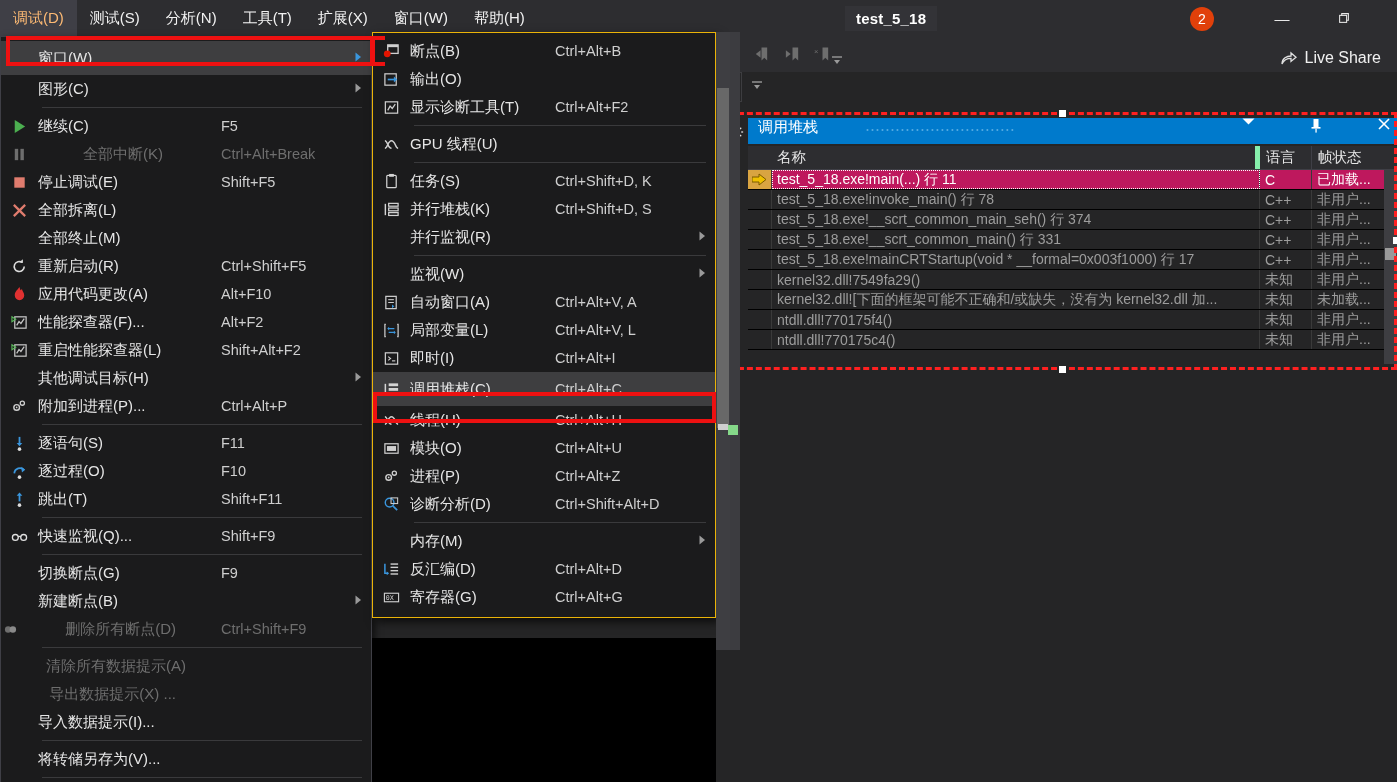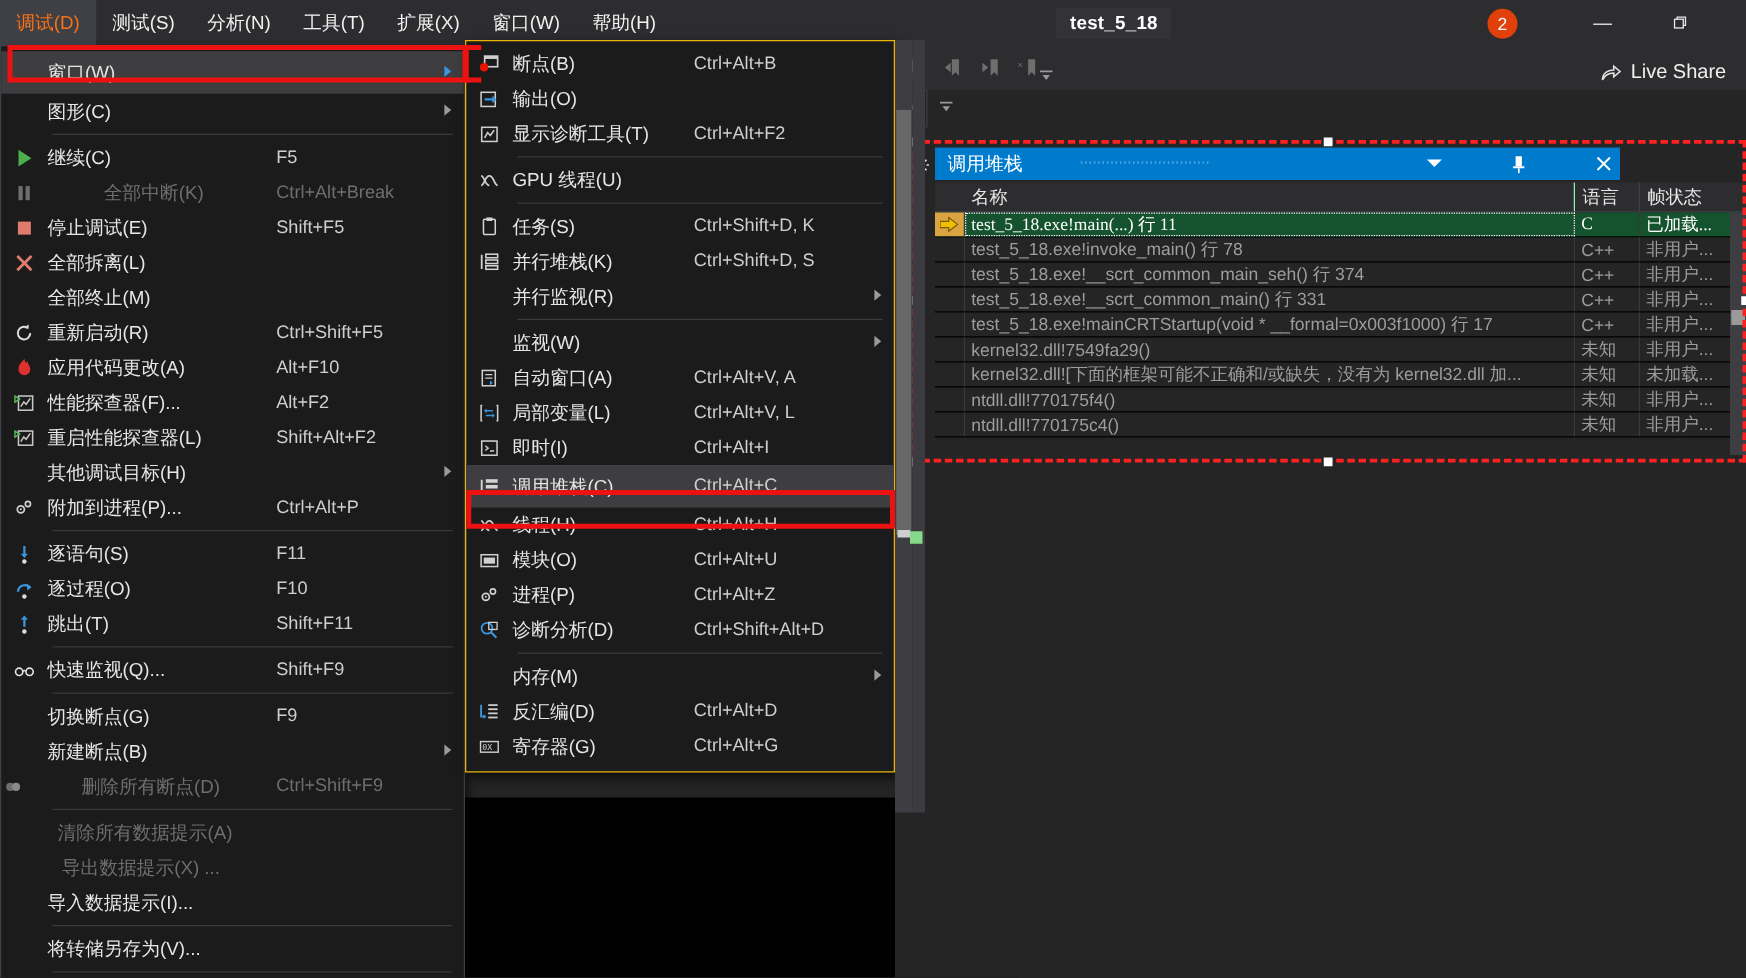--- a/index.html
+++ b/index.html
@@ -14,21 +14,21 @@
 
   
   .menubar {
     position: absolute; left: 0; top: 0; width: 1397px; height: 36px;
     background: #2d2d30; display: flex; align-items: center;
   }
   .menubar-item {
     height: 36px; padding: 0 13px; display: flex; align-items: center;
     color: #f1f1f1; font-size: 15px; white-space: nowrap; cursor: default;
   }
-  .menubar-item.active { background: #3f3f46; color: #f97316; }
+  .menubar-item.active { background: #3f3f46; color: #fdba74; }
   .searchbox {
     margin-left: 14px; width: 275px; height: 26px;
     border: 1px solid #3f3f46; background: #2d2d30;
     display: flex; align-items: center; padding: 0 6px; position: relative;
   }
   .searchbox .ph { color: #8a8a8a; font-size: 14.5px; flex: 1; }
   .searchbox .mag { color: #d4d4d4; }
 
   .titlechip {
     position: absolute; left: 845px; top: 6px; height: 25px;
@@ -96,44 +96,44 @@
   .sm-thumb { position: absolute; left: 717px; top: 88px; width: 12px; height: 340px; background: #686868; }
   .sm-thumb2 { position: absolute; left: 718px; top: 424px; width: 10px; height: 6px; background: #cfcfcf; }
   .sm-mark { position: absolute; left: 728px; top: 425px; width: 10px; height: 10px; background: #86d98a; }
   .sm-strip { position: absolute; left: 730px; top: 32px; width: 10px; height: 618px; background: #3c3c40; }
 
   
   .cs-wrap { position: absolute; left: 729px; top: 118px; width: 668px; height: 252px; background: #252526; }
   .cs-gear { position: absolute; left: 726px; top: 121px; width: 22px; height: 22px;
              color: #d8d8d8; display: flex; align-items: center; justify-content: center; font-size: 14px;}
   .cs-title {
-    position: absolute; left: 748px; top: 118px; width: 548px; height: 26px;
-    background: #007acc; color: #ffffff; font-size: 15px; display: flex; align-items: center; gap: 42px;
+    position: absolute; left: 748px; top: 118px; width: 649px; height: 26px;
+    background: #007acc; color: #ffffff; font-size: 15px; display: flex;  gap: 42px;
   }
   .cs-title .t { padding-left: 10px; }
   .cs-title .dots { flex: 1; height: 100%; position: relative; }
   .cs-title .ctl { width: 26px; text-align: center; font-size: 12px; }
   .cs-header {
     position: absolute; left: 748px; top: 146px; width: 649px; height: 24px;
     background: #2d2d30; display: flex; align-items: center; color: #e6e6e6; font-size: 14.5px;
     border-bottom: 1px solid #3f3f46;
   }
-  .cs-header .c-name { width: 512px; padding-left: 29px; border-right: 1px solid #86efac; height: 100%; display:flex; align-items:center;}
+  .cs-header .c-name { width: 512px; padding-left: 29px; border-right: 5px solid #86efac; height: 100%; display:flex; align-items:center;}
   .cs-header .c-lang { width: 52px; padding-left: 6px; border-right: 1px solid #3f3f46; height: 100%; display:flex; align-items:center;}
   .cs-header .c-state { flex: 1; padding-left: 6px; height: 100%; display:flex; align-items:center;}
 
   .cs-rows { position: absolute; left: 748px; top: 170px; width: 649px; height: 194px; }
   .cs-row { height: 20px; display: flex; align-items: center; color: #9d9d9d; font-size: 14px;
             border-bottom: 1px solid #000000; }
   .cs-row .gut { width: 24px; height: 100%; border-right: 1px solid #3a3a3a; display:flex;align-items:center;justify-content:center;}
   .cs-row .nm { width: 488px; padding-left: 5px; overflow: hidden; white-space: nowrap; height:100%; display:flex; align-items:center;
                 border-right: 1px solid #3a3a3a;}
   .cs-row .lg { width: 52px; padding-left: 5px; height:100%; display:flex; align-items:center; border-right: 1px solid #3a3a3a;}
   .cs-row .st { flex: 1; padding-left: 5px; height:100%; display:flex; align-items:center;}
-  .cs-row.current { background: #14532d; color: #ffffff; font-family: Liberation Serif, serif; }
+  .cs-row.current { background: #be185d; color: #ffffff; }
   .cs-row.current .nm { outline: 1px dotted #ffffff; outline-offset: -1px; }
   .cs-row.current .gut { background: #d9a441; }
 
   .cs-vscroll { position: absolute; left: 1384px; top: 170px; width: 13px; height: 194px; background: #3e3e42; }
   .cs-vthumb { position: absolute; left: 1385px; top: 248px; width: 11px; height: 12px; background: #9a9a9a; }
 
   
   .dashbox {
     position: absolute; left: 729px; top: 112px; width: 668px; height: 258px;
     border: 3px dashed #ff2020; pointer-events: none;

